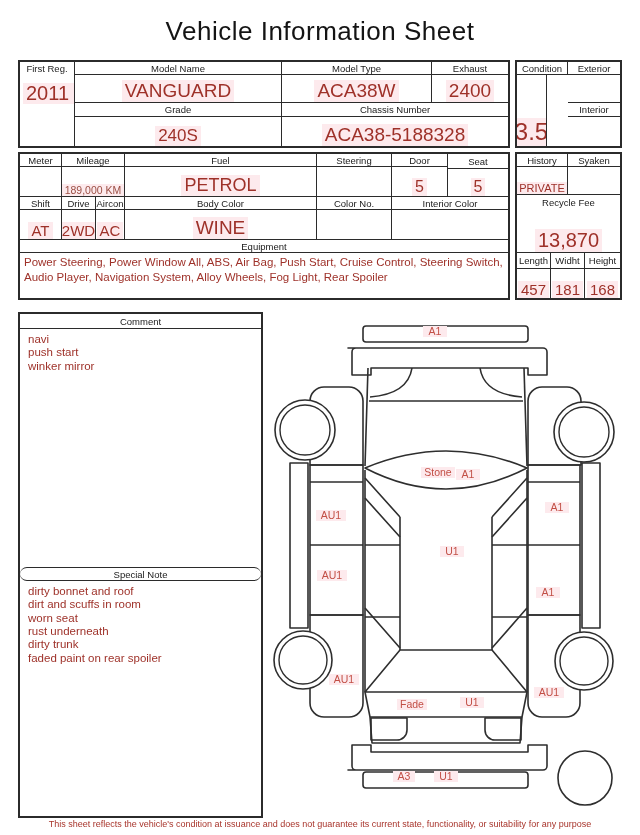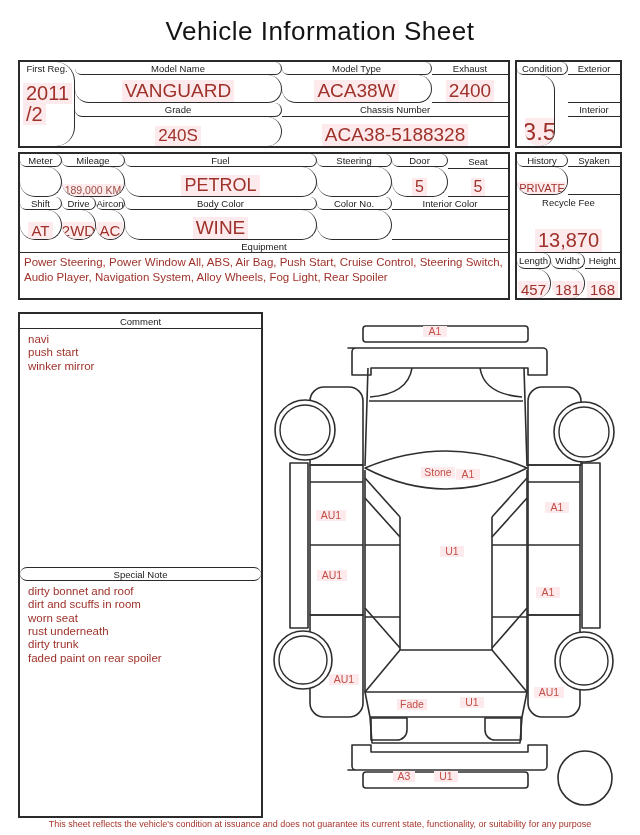--- a/index.html
+++ b/index.html
@@ -3,32 +3,32 @@
 <meta charset="utf-8">
 <style>
   * { margin:0; padding:0; box-sizing:border-box; }
   html,body { background:#ffffff; }
   body { font-family:"Liberation Sans","DejaVu Sans",sans-serif; }
   .sheet { position:relative; width:640px; height:835px; background:#fff; overflow:hidden; }
   .title { position:absolute; left:0; top:16px; width:640px; text-align:center;
            font-size:26px; color:#141414; letter-spacing:0.5px; }
   .tbl { position:absolute; border:2px solid #2b2b2b; background:#fff; }
   .cell { position:absolute; overflow:hidden; }
-  .br { border-right:1.5px solid #2b2b2b;border-radius:19px; }
+  .br { border-right:1.5px solid #2b2b2b; }
   .bb { border-bottom:1.5px solid #2b2b2b; }
   .bt { border-top:1.5px solid #2b2b2b;border-radius:7px; }
   .hdr { display:flex; align-items:center; justify-content:center;
          font-size:9.5px; color:#1a1a1a; white-space:nowrap; }
   .vcell { display:flex; align-items:flex-end; justify-content:center; }
   .red { color:#9e3129; }
   .hl { background:#fdeaed; padding:0 3px; white-space:nowrap; }
   .fs24{font-size:24px;} .fs20{font-size:20px;} .fs19{font-size:19px;}
   .fs18{font-size:18px;} .fs17{font-size:17px;} .fs16{font-size:16px;}
   .fs15{font-size:15px;} .fs11{font-size:11px;}
-  .fr-val { display:flex; flex-direction:column; align-items:flex-start;
+  .fr-val { display:flex; flex-direction:row; align-items:flex-start;
             padding:8px 0 0 3px; font-size:20px; line-height:1.05; }
   .mileage { font-size:10.5px; color:#9b4f44; }
   .eq { font-size:11.5px; line-height:1.3; color:#9e3129; padding:2px 4px;
         text-align:left; word-break:break-all; }
   .notes { padding:4px 8px; font-size:11.5px; line-height:1.16; color:#9e3129; }
   .footer { position:absolute; left:0; top:819px; width:640px; text-align:center;
             font-size:9px; color:#a8352c; }
   .dlbl { font-family:"Liberation Sans","DejaVu Sans",sans-serif; font-size:10.5px;
           fill:#c24f46; text-anchor:middle; }
   .st { fill:none; stroke:#2e2e2e; stroke-width:1.6; stroke-linejoin:round; }
@@ -68,21 +68,21 @@
       <span class="hl red fs19">2400</span>
     </div>
     <div class="cell hdr bb" style="left:262px;top:41px;width:226px;height:14px">Chassis Number</div>
     <div class="cell vcell" style="left:262px;top:55px;width:226px;height:29px">
       <span class="hl red fs19">ACA38-5188328</span>
     </div>
   </div>
 
   <div class="tbl" style="left:515px;top:60px;width:107px;height:88px">
     <div class="cell hdr bb br" style="left:0;top:0;width:51px;height:13px">Condition</div>
-    <div class="cell vcell br" style="left:8px;top:13px;width:30px;height:71px">
+    <div class="cell vcell br" style="left:0;top:13px;width:30px;height:71px">
       <span class="hl red fs24">3.5</span>
     </div>
     <div class="cell hdr bb" style="left:51px;top:0;width:52px;height:13px">Exterior</div>
     <div class="cell vcell bb" style="left:51px;top:13px;width:52px;height:28px"></div>
     <div class="cell hdr bb" style="left:51px;top:41px;width:52px;height:14px">Interior</div>
     <div class="cell vcell" style="left:51px;top:55px;width:52px;height:29px"></div>
   </div>
 
   <div class="tbl" style="left:18px;top:152px;width:492px;height:148px">
     <div class="cell hdr bb br" style="left:0;top:0;width:42px;height:13px">Meter</div>

